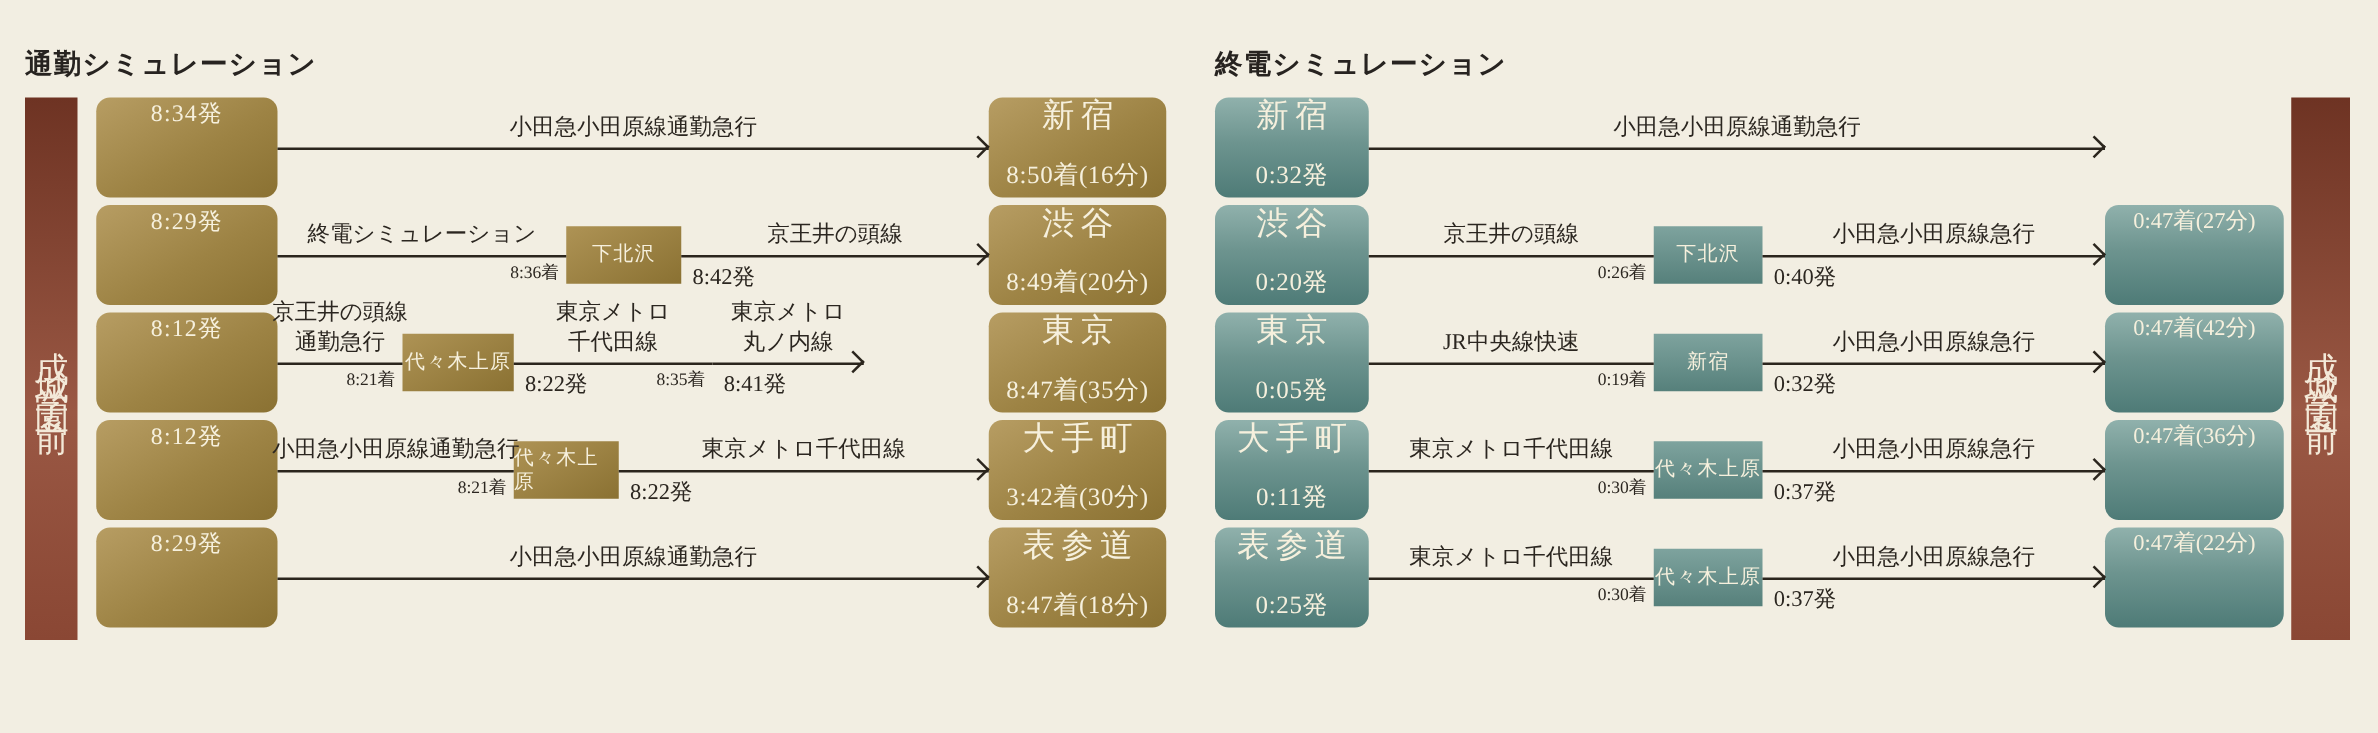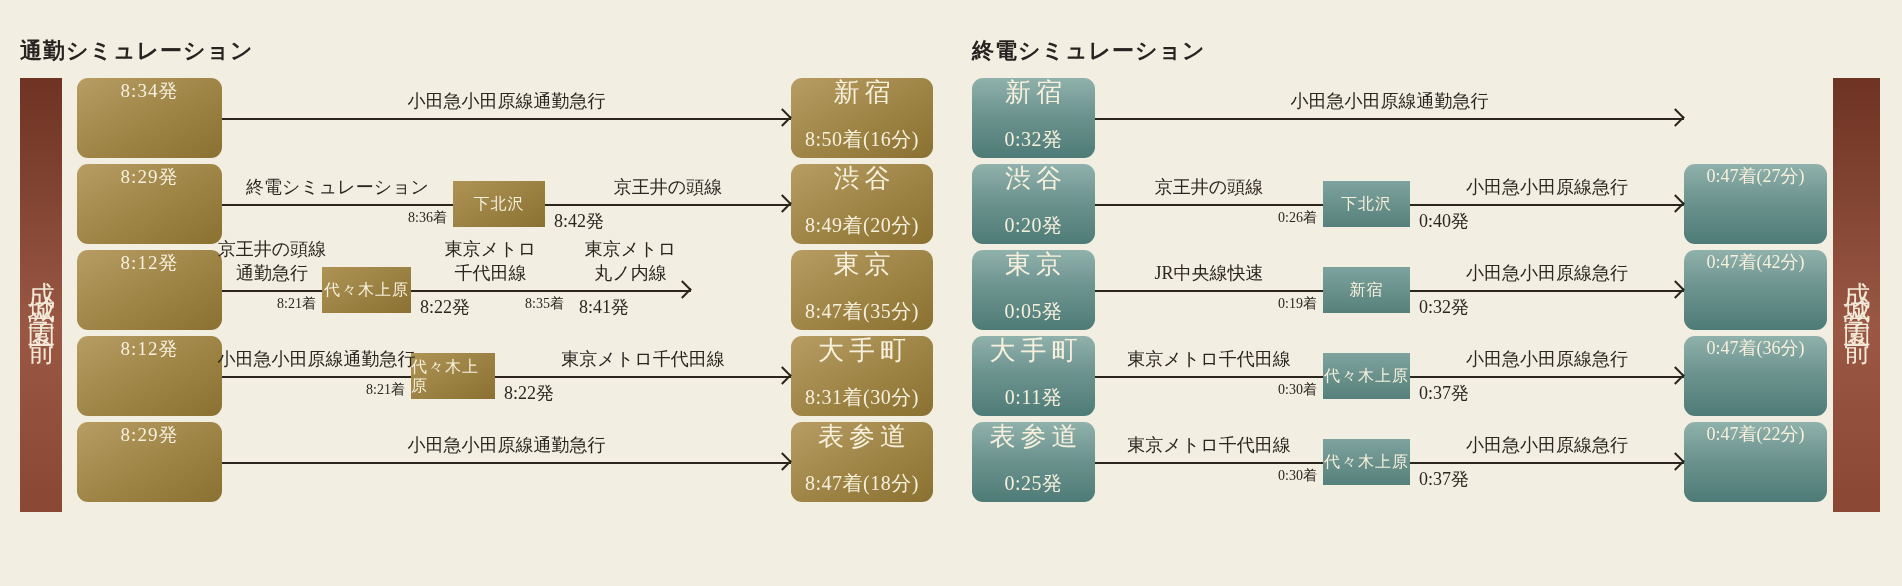--- a/index.html
+++ b/index.html
@@ -180,21 +180,21 @@
           <div class="mini gold-mini" style="flex:0 0 84px">代々木上原</div>
           <div class="seg" style="flex:0 0 296px">
             <div class="rline"></div>
             <div class="seg-label">東京メトロ千代田線</div>
             <div class="t-dep">8:22発</div>
             <div class="arrowhead"></div>
           </div>
         </div>
         <div class="bigbox gold dest-box">
           <div class="box-name">大手町</div>
-          <div class="box-sub">8:31着(30分)</div>
+          <div class="box-sub">3:42着(30分)</div>
         </div>
       </div>
 
       <div class="row">
         <div class="bigbox gold dep-box">
           <span>8:29発</span>
         </div>
         <div class="route w-left">
           <div class="seg" style="flex:0 0 569px">
             <div class="rline"></div>

